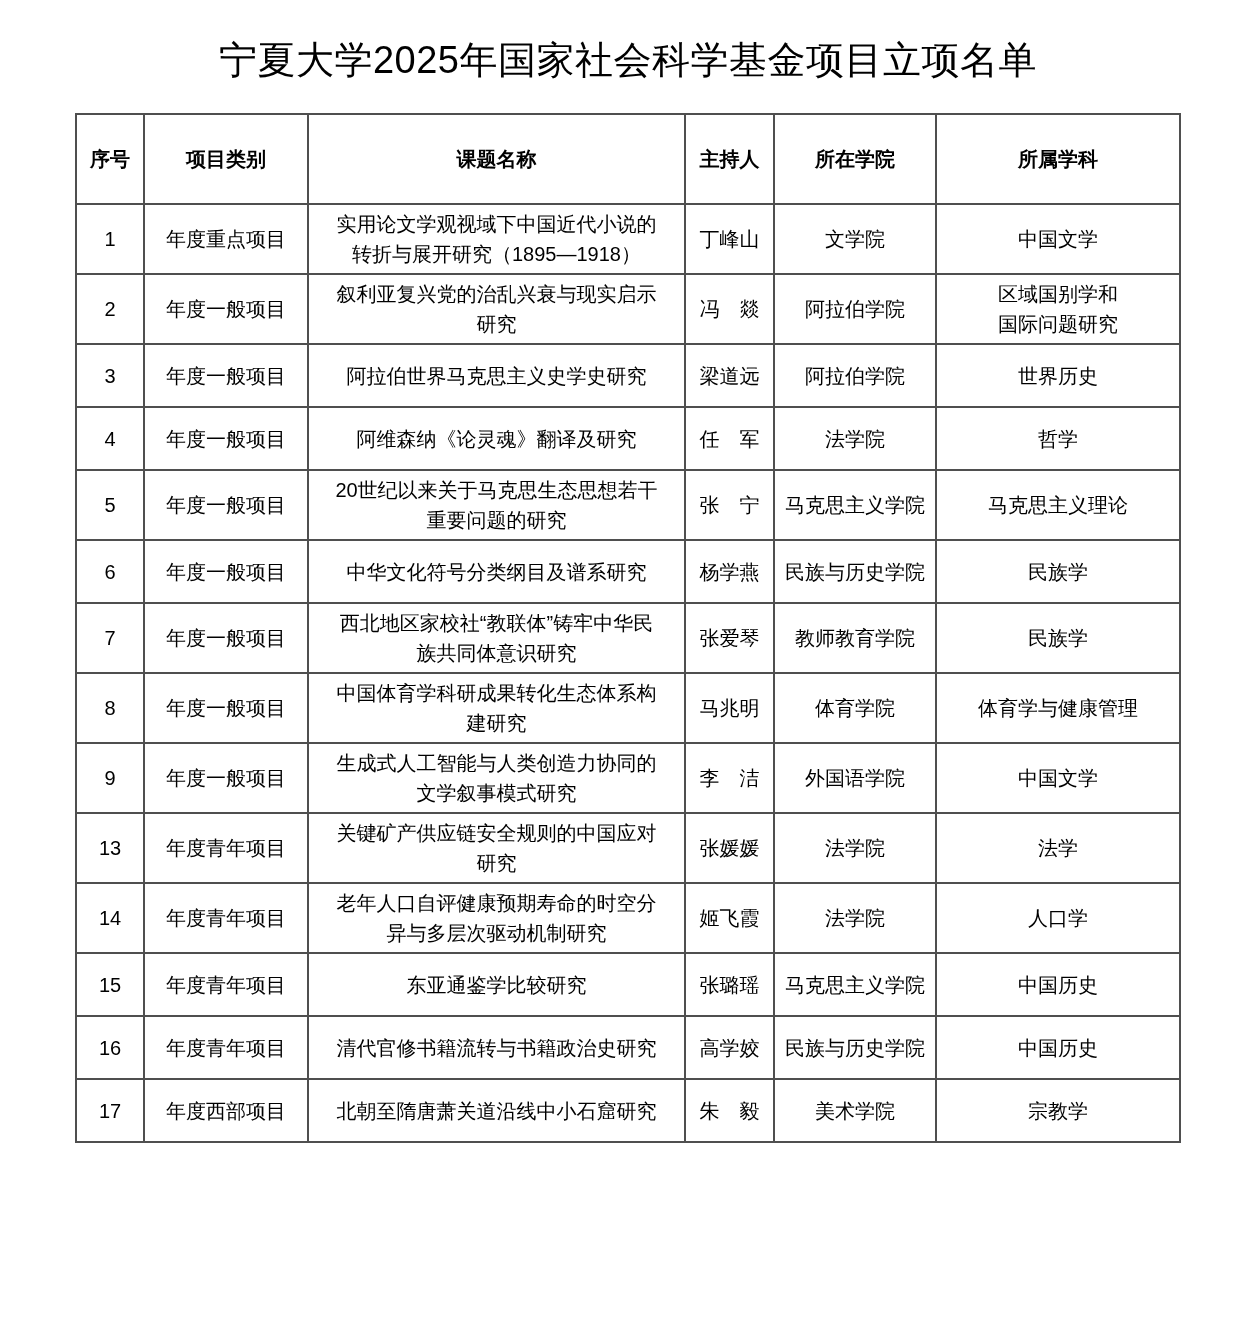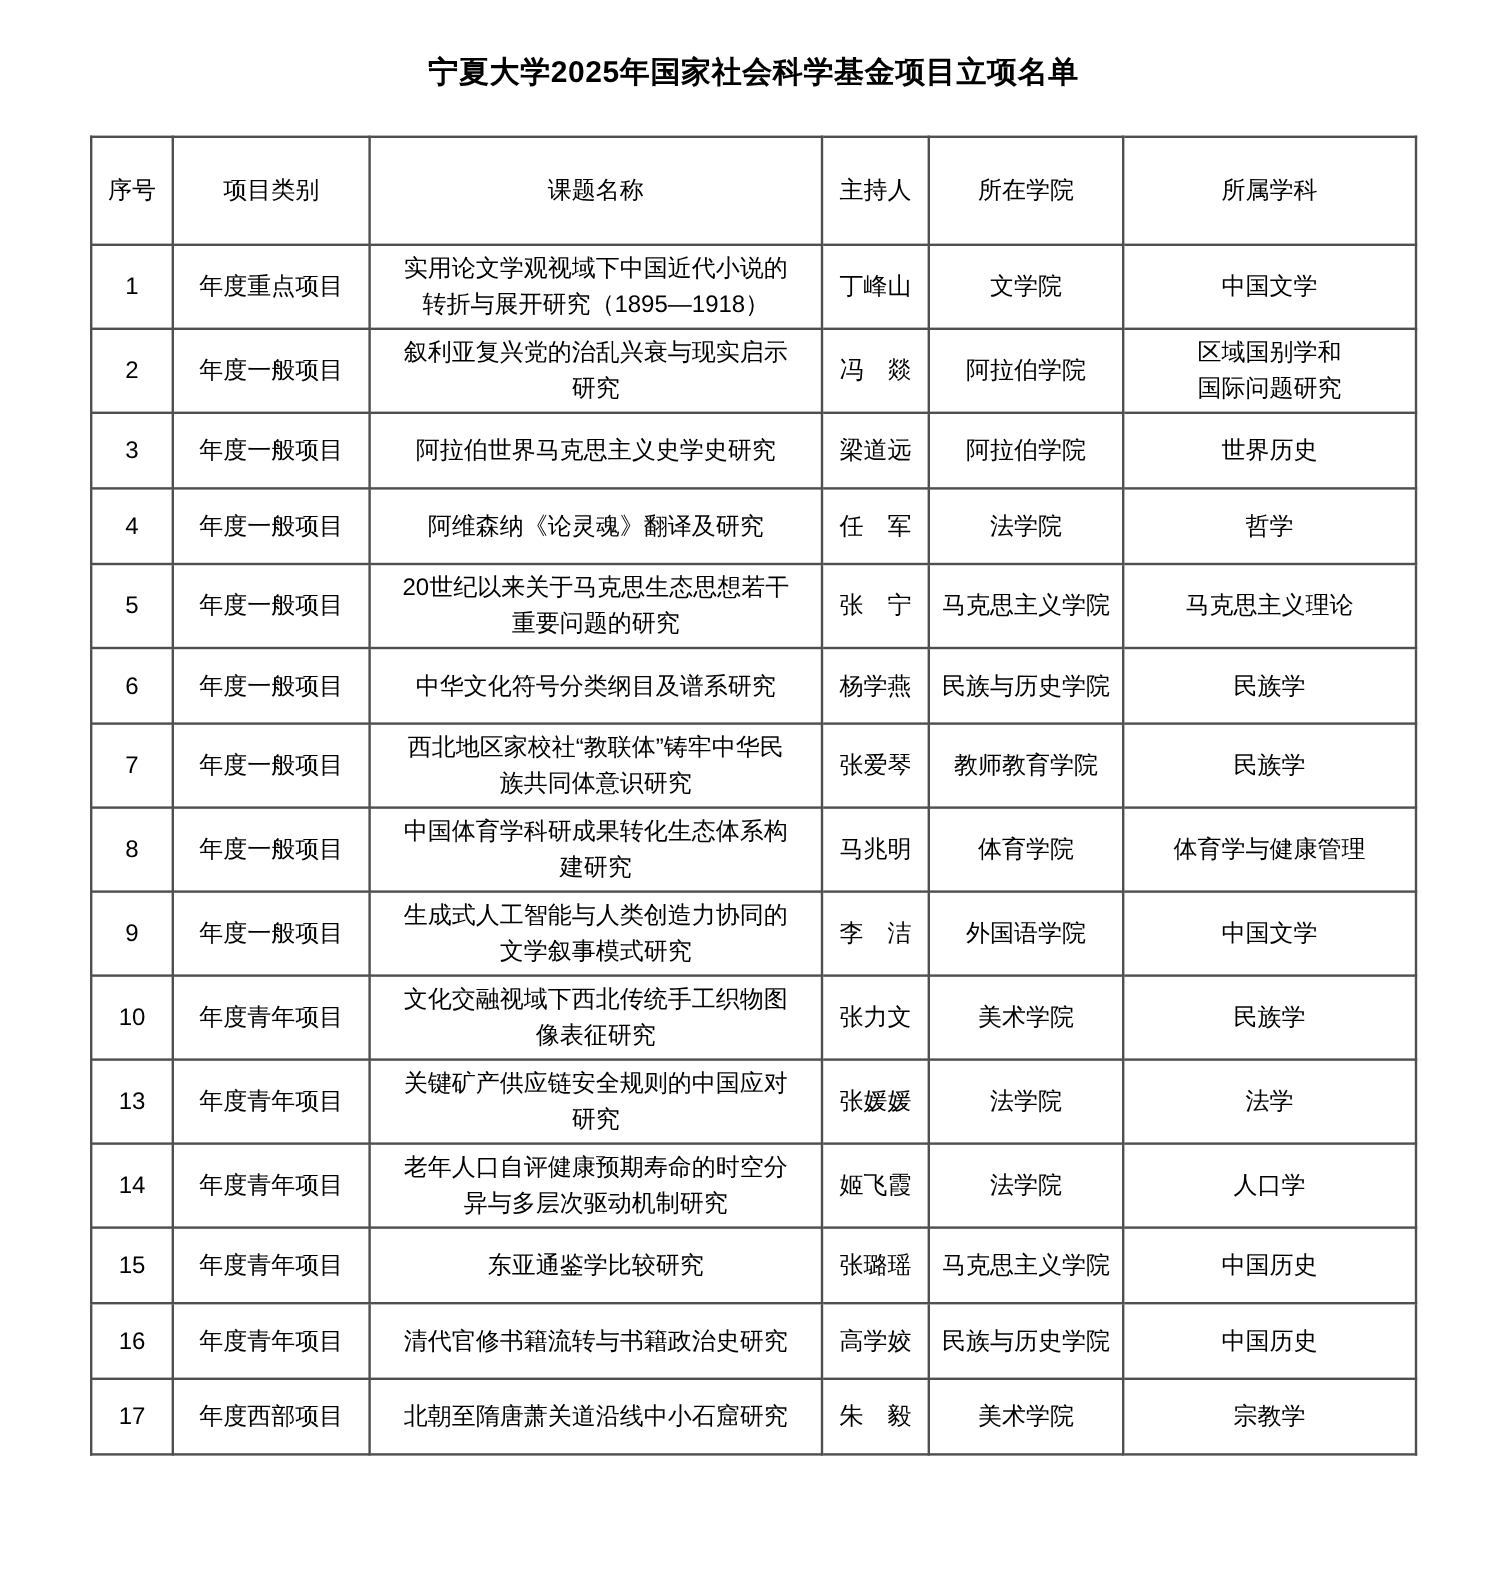--- a/index.html
+++ b/index.html
@@ -13,23 +13,23 @@
   }
   .page {
     width: 1256px;
     min-height: 1330px;
     background: #ffffff;
   }
   h1.doc-title {
     margin: 38px 0 0 0;
     padding: 0;
     text-align: center;
-    font-size: 25px;
+    font-size: 38px;
     line-height: 44px;
-    font-weight: bold;
+    font-weight: normal;
     color: #000000;
     letter-spacing: 0.5px;
   }
   table.projects {
     margin: 31px auto 0 auto;
     width: 1104px;
     table-layout: fixed;
     border-collapse: collapse;
     border: 2px solid #444444;
   }
@@ -39,21 +39,21 @@
     font-size: 20px;
     line-height: 30px;
     text-align: center;
     vertical-align: middle;
     padding: 4px 8px;
     white-space: pre-line;
     overflow: hidden;
     color: #000000;
   }
   table.projects th {
-    font-weight: normal;
+    font-weight: bold;
     height: 80px;
     margin-left: 46px;
   }
   table.projects td {
     height: 53px;
     font-weight: normal;
   }
   td.c-title {
     text-align: left;
     padding-left: 8px;
@@ -167,29 +167,20 @@
         <tr>
     <td class="c-seq">9</td>
     <td class="c-cat">年度一般项目</td>
     <td class="c-title">生成式人工智能与人类创造力协同的
 文学叙事模式研究</td>
     <td class="c-leader">李　洁</td>
     <td class="c-college">外国语学院</td>
     <td class="c-disc">中国文学</td>
   </tr>
         <tr>
-    <td class="c-seq">10</td>
-    <td class="c-cat">年度青年项目</td>
-    <td class="c-title">文化交融视域下西北传统手工织物图
-像表征研究</td>
-    <td class="c-leader">张力文</td>
-    <td class="c-college">美术学院</td>
-    <td class="c-disc">民族学</td>
-  </tr>
-        <tr>
     <td class="c-seq">13</td>
     <td class="c-cat">年度青年项目</td>
     <td class="c-title">关键矿产供应链安全规则的中国应对
 研究</td>
     <td class="c-leader">张媛媛</td>
     <td class="c-college">法学院</td>
     <td class="c-disc">法学</td>
   </tr>
         <tr>
     <td class="c-seq">14</td>

